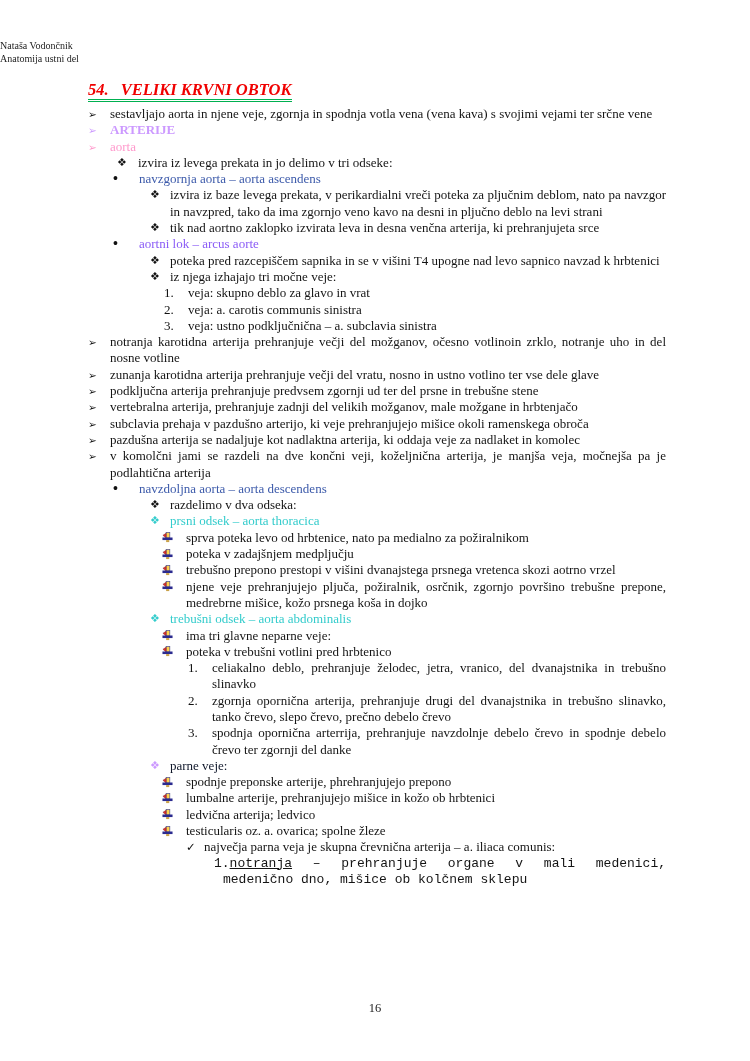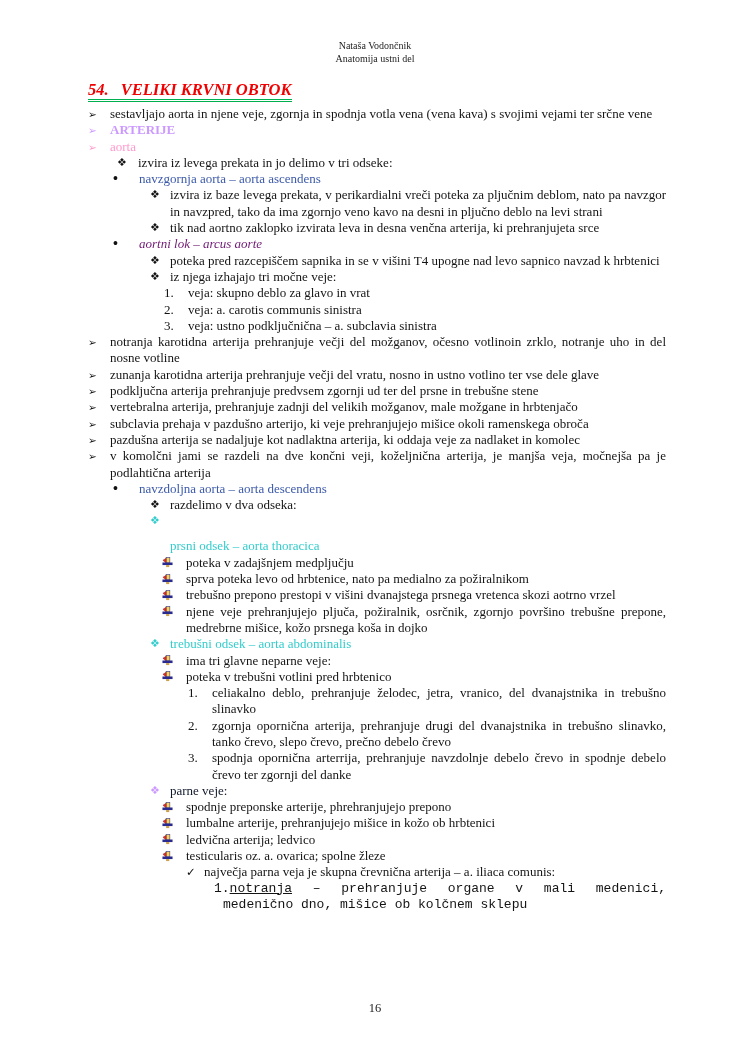--- a/index.html
+++ b/index.html
@@ -3,21 +3,21 @@
 <meta charset="utf-8">
 <style>
   html,body { margin:0; padding:0; }
   body {
     width:750px; height:1061px; background:#ffffff; position:relative;
     font-family:"Liberation Serif","DejaVu Serif",serif; color:#141414;
     overflow:hidden;
   }
   .header {
     position:absolute; top:40px; left:0; width:100%;
-    text-align:center; font-size:10px; line-height:12.5px; color:#1c1c1c;
+    text-align:left; font-size:10px; line-height:12.5px; color:#1c1c1c;
   }
   .content { position:absolute; left:88px; top:81px; width:578px; }
   .title {
     display:inline-block; color:var(--title-red,#f00000);
     font-size:16.5px; line-height:17px; font-weight:bold; font-style:italic;
     border-bottom:3px double var(--title-green,#00b050);
     padding-bottom:1px; margin:0 0 4px 0;
   }
   .title .tnum { margin-right:12px; }
   .li { display:flex; font-size:13px; line-height:16.3px; }
@@ -83,21 +83,21 @@
       <div class="li l3 just">
         <span class="bullet g-diamond">❖</span>
         <span class="txt">izvira iz baze levega prekata, v perikardialni vreči poteka za pljučnim deblom, nato pa navzgor in navzpred, tako da ima zgornjo veno kavo na desni in pljučno deblo na levi strani</span>
       </div>
       <div class="li l3">
         <span class="bullet g-diamond">❖</span>
         <span class="txt">tik nad aortno zaklopko izvirata leva in desna venčna arterija, ki prehranjujeta srce</span>
       </div>
       <div class="li l2d">
         <span class="bullet g-dot">•</span>
-        <span class="txt" style="color: #701a75; font-style: italic;">aortni lok – arcus aorte</span>
+        <span class="txt" style="color: #8b5cf6;">aortni lok – arcus aorte</span>
       </div>
       <div class="li l3 just">
         <span class="bullet g-diamond">❖</span>
         <span class="txt">poteka pred razcepiščem sapnika in se v višini T4 upogne nad levo sapnico navzad k hrbtenici</span>
       </div>
       <div class="li l3">
         <span class="bullet g-diamond">❖</span>
         <span class="txt">iz njega izhajajo tri močne veje:</span>
       </div>
       <div class="li l3n">
@@ -143,39 +143,39 @@
       <div class="li l2d">
         <span class="bullet g-dot">•</span>
         <span class="txt" style="color: rgb(60, 90, 170);">navzdoljna aorta – aorta descendens</span>
       </div>
       <div class="li l3">
         <span class="bullet g-diamond">❖</span>
         <span class="txt">razdelimo v dva odseka:</span>
       </div>
       <div class="li l3">
         <span class="bullet g-diamond" style="color: rgb(51, 204, 204);">❖</span>
-        <span class="txt" style="color: rgb(51, 204, 204); margin-top: 25px;">prsni odsek – aorta thoracica</span>
+        <span class="txt" style="color: rgb(51, 204, 204);">prsni odsek – aorta thoracica</span>
+      </div>
+      <div class="li l4i">
+        <span class="bullet"><svg width="11" height="11" viewBox="0 0 12 12">
+            <rect x="4.5" y="0.5" width="4" height="6" fill="#ffd24d" stroke="#55558f" stroke-width="0.8"></rect>
+            <polygon points="1,3.6 4.5,1.4 4.5,6.6" fill="#d93030" stroke="#7a2020" stroke-width="0.5"></polygon>
+            <rect x="0.5" y="6" width="11" height="2.8" fill="#2b2b8f"></rect>
+            <rect x="4.5" y="8.8" width="3.4" height="2.2" fill="#c9a24a"></rect>
+          </svg></span>
+        <span class="txt">sprva poteka levo od hrbtenice, nato pa medialno za požiralnikom</span>
       </div>
       <div class="li l4i">
         <span class="bullet"><svg width="11" height="11" viewBox="0 0 12 12">
             <rect x="4.5" y="0.5" width="4" height="6" fill="#ffd24d" stroke="#55558f" stroke-width="0.8"></rect>
             <polygon points="1,3.6 4.5,1.4 4.5,6.6" fill="#d93030" stroke="#7a2020" stroke-width="0.5"></polygon>
             <rect x="0.5" y="6" width="11" height="2.8" fill="#2b2b8f"></rect>
             <rect x="4.5" y="8.8" width="3.4" height="2.2" fill="#c9a24a"></rect>
           </svg></span>
         <span class="txt">poteka v zadajšnjem medpljučju</span>
-      </div>
-      <div class="li l4i">
-        <span class="bullet"><svg width="11" height="11" viewBox="0 0 12 12">
-            <rect x="4.5" y="0.5" width="4" height="6" fill="#ffd24d" stroke="#55558f" stroke-width="0.8"></rect>
-            <polygon points="1,3.6 4.5,1.4 4.5,6.6" fill="#d93030" stroke="#7a2020" stroke-width="0.5"></polygon>
-            <rect x="0.5" y="6" width="11" height="2.8" fill="#2b2b8f"></rect>
-            <rect x="4.5" y="8.8" width="3.4" height="2.2" fill="#c9a24a"></rect>
-          </svg></span>
-        <span class="txt">sprva poteka levo od hrbtenice, nato pa medialno za požiralnikom</span>
       </div>
       <div class="li l4i">
         <span class="bullet"><svg width="11" height="11" viewBox="0 0 12 12">
             <rect x="4.5" y="0.5" width="4" height="6" fill="#ffd24d" stroke="#55558f" stroke-width="0.8"></rect>
             <polygon points="1,3.6 4.5,1.4 4.5,6.6" fill="#d93030" stroke="#7a2020" stroke-width="0.5"></polygon>
             <rect x="0.5" y="6" width="11" height="2.8" fill="#2b2b8f"></rect>
             <rect x="4.5" y="8.8" width="3.4" height="2.2" fill="#c9a24a"></rect>
           </svg></span>
         <span class="txt">trebušno prepono prestopi v višini dvanajstega prsnega vretenca skozi aotrno vrzel</span>
       </div>

